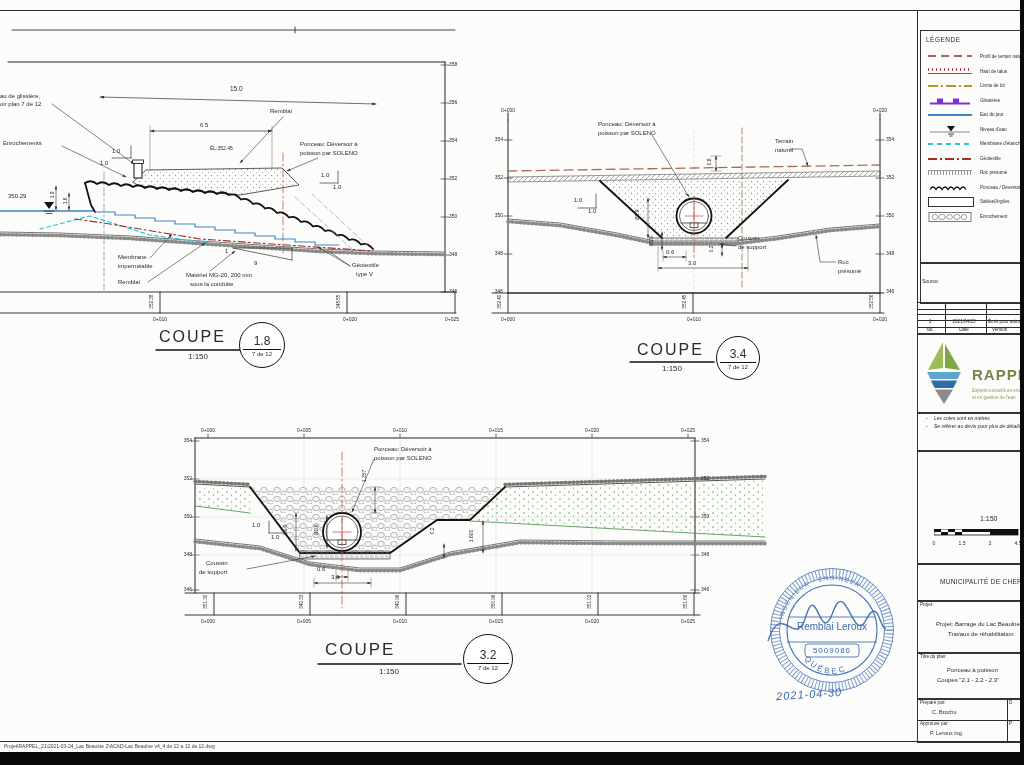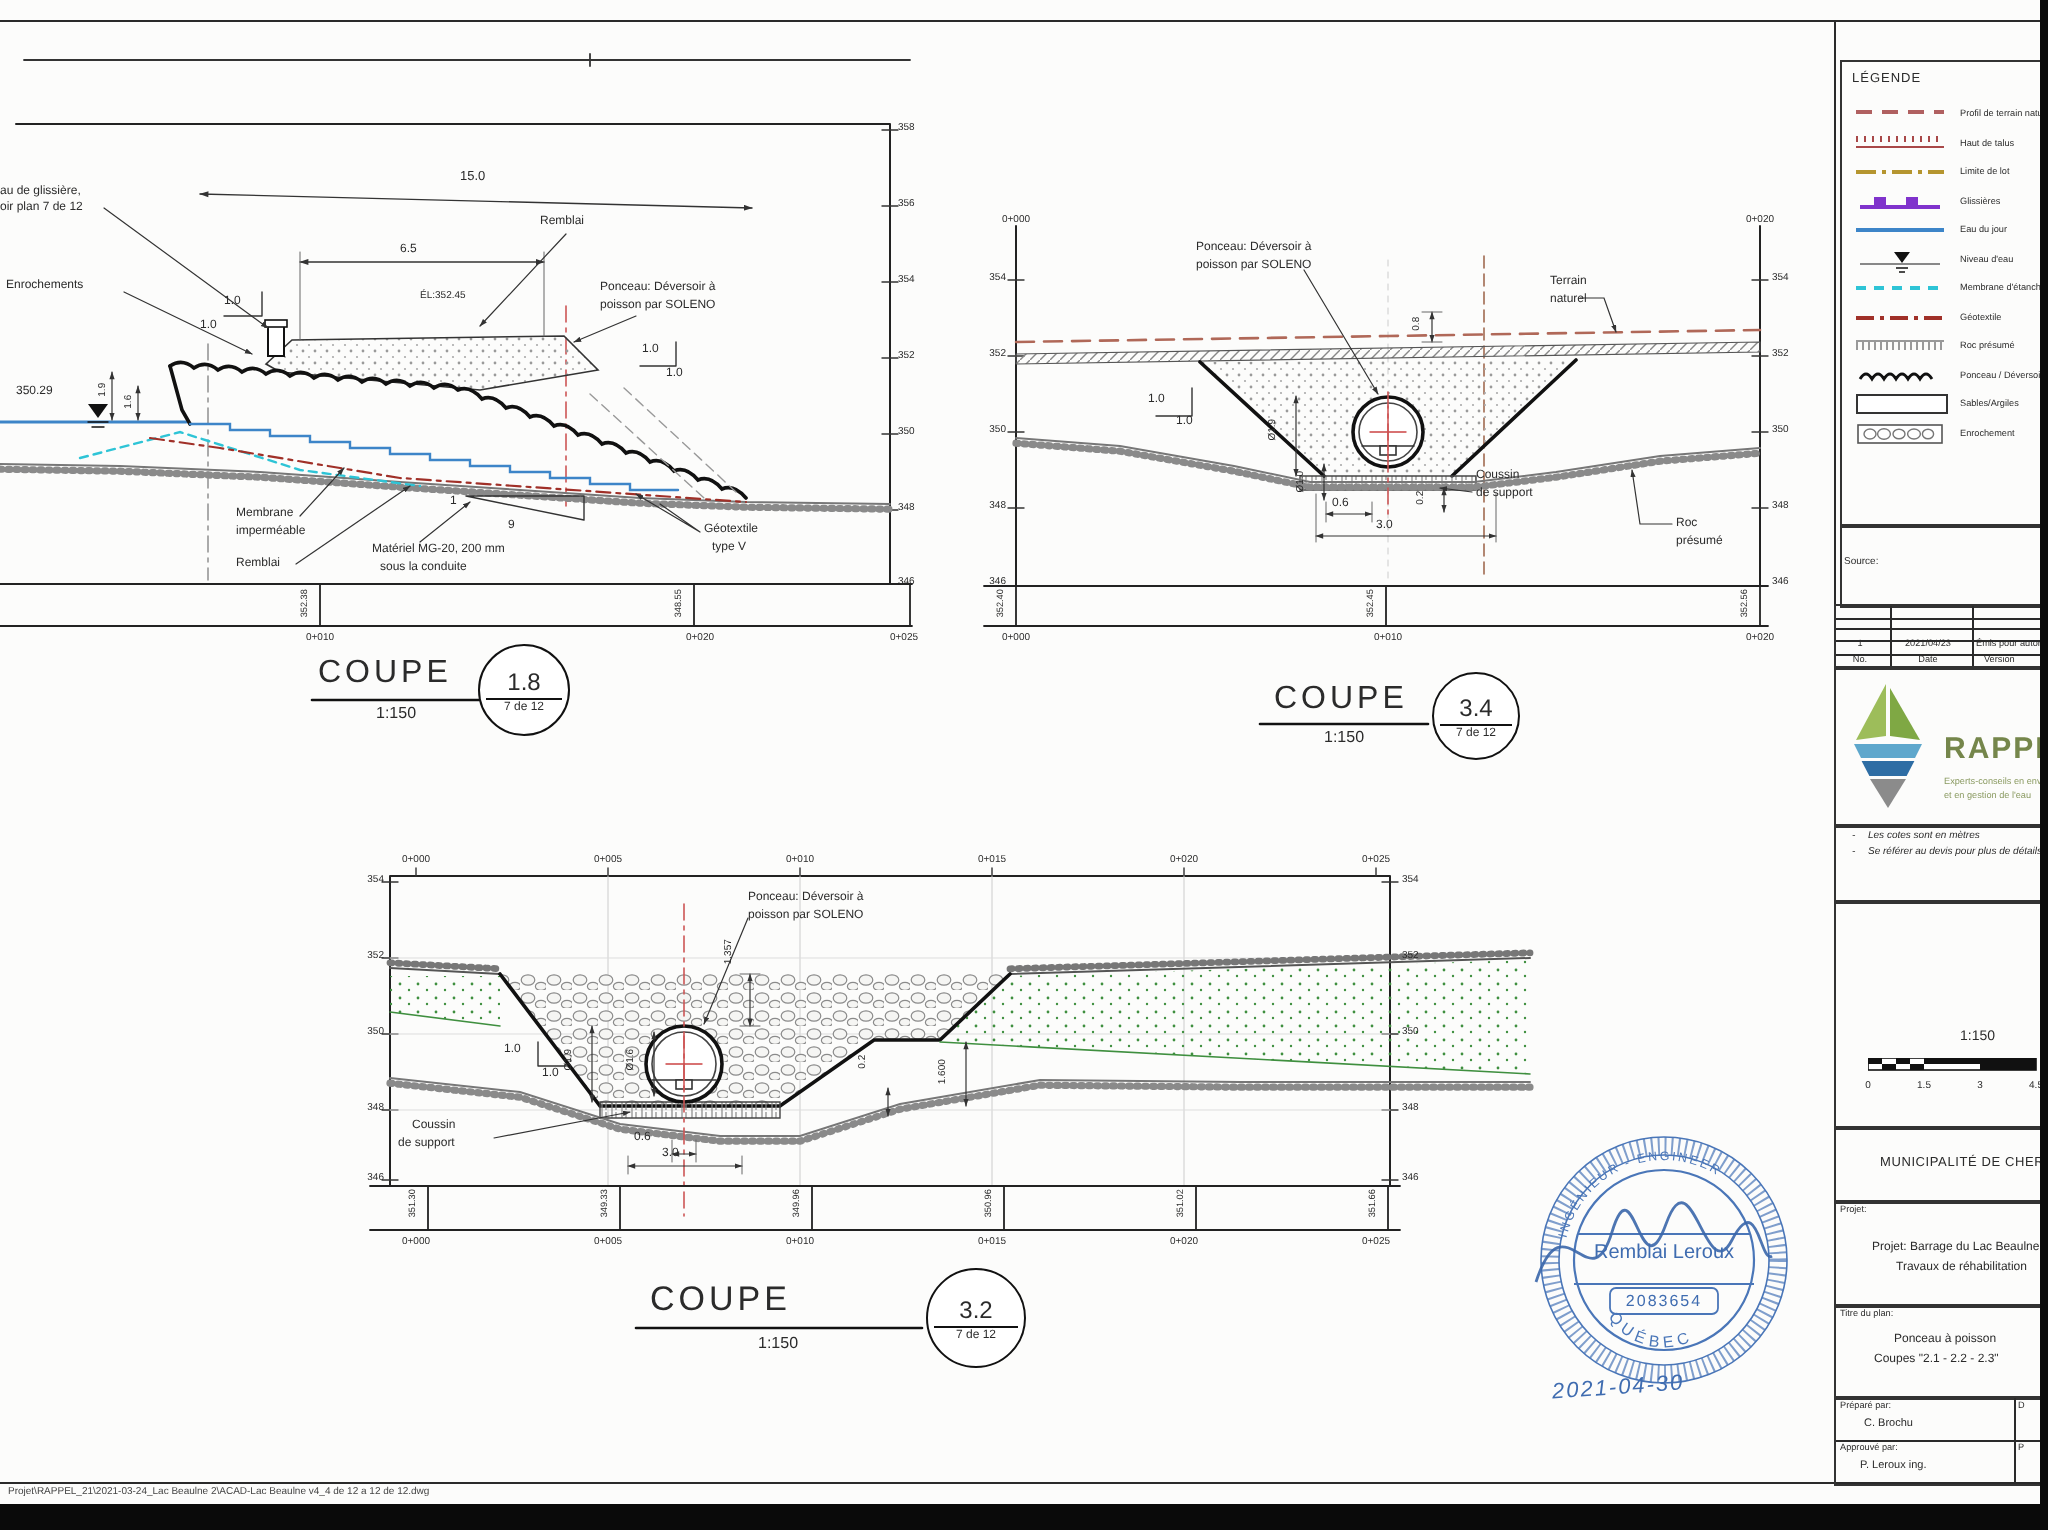--- a/index.html
+++ b/index.html
@@ -325,21 +325,21 @@
   <span class="lbl f5 ctr" style="left:592px;top:619px">0+020</span>
   <span class="lbl f5 ctr" style="left:688px;top:619px">0+025</span>
   <span class="lbl f17" style="left:325px;top:640px">COUPE</span>
   <span class="lbl f8" style="left:379px;top:667px">1:150</span>
   <div class="bubble" style="left:463px;top:634px;width:48px;height:48px">
     <div class="top">3.2</div>
     <div class="bot">7 de 12</div>
   </div>
 
   <span class="lbl blue ctr" style="left:832px;top:621px;font-size:10px">Remblai Leroux</span>
-  <span class="lbl blue ctr" style="left:832px;top:646px;font-size:8px;letter-spacing:1px">2083654</span>
+  <span class="lbl blue ctr" style="left:832px;top:646px;font-size:8px;letter-spacing:1px">5009086</span>
   <span class="lbl blue it" style="left:776px;top:688px;font-size:11px;transform:rotate(-4deg);letter-spacing:1px">2021-04-30</span>
 
   <div class="hline" style="left:0;top:10px;width:1024px;height:1px"></div>
   <div class="hline" style="left:0;top:741px;width:1024px;height:1px"></div>
   <div class="vline" style="left:917px;top:10px;width:1.2px;height:731px"></div>
 
   <div class="pbox" style="left:920px;top:30px;width:110px;height:232px">
     <span class="lbl f65" style="left:5px;top:5px;letter-spacing:0.5px">LÉGENDE</span>
   </div>
 

